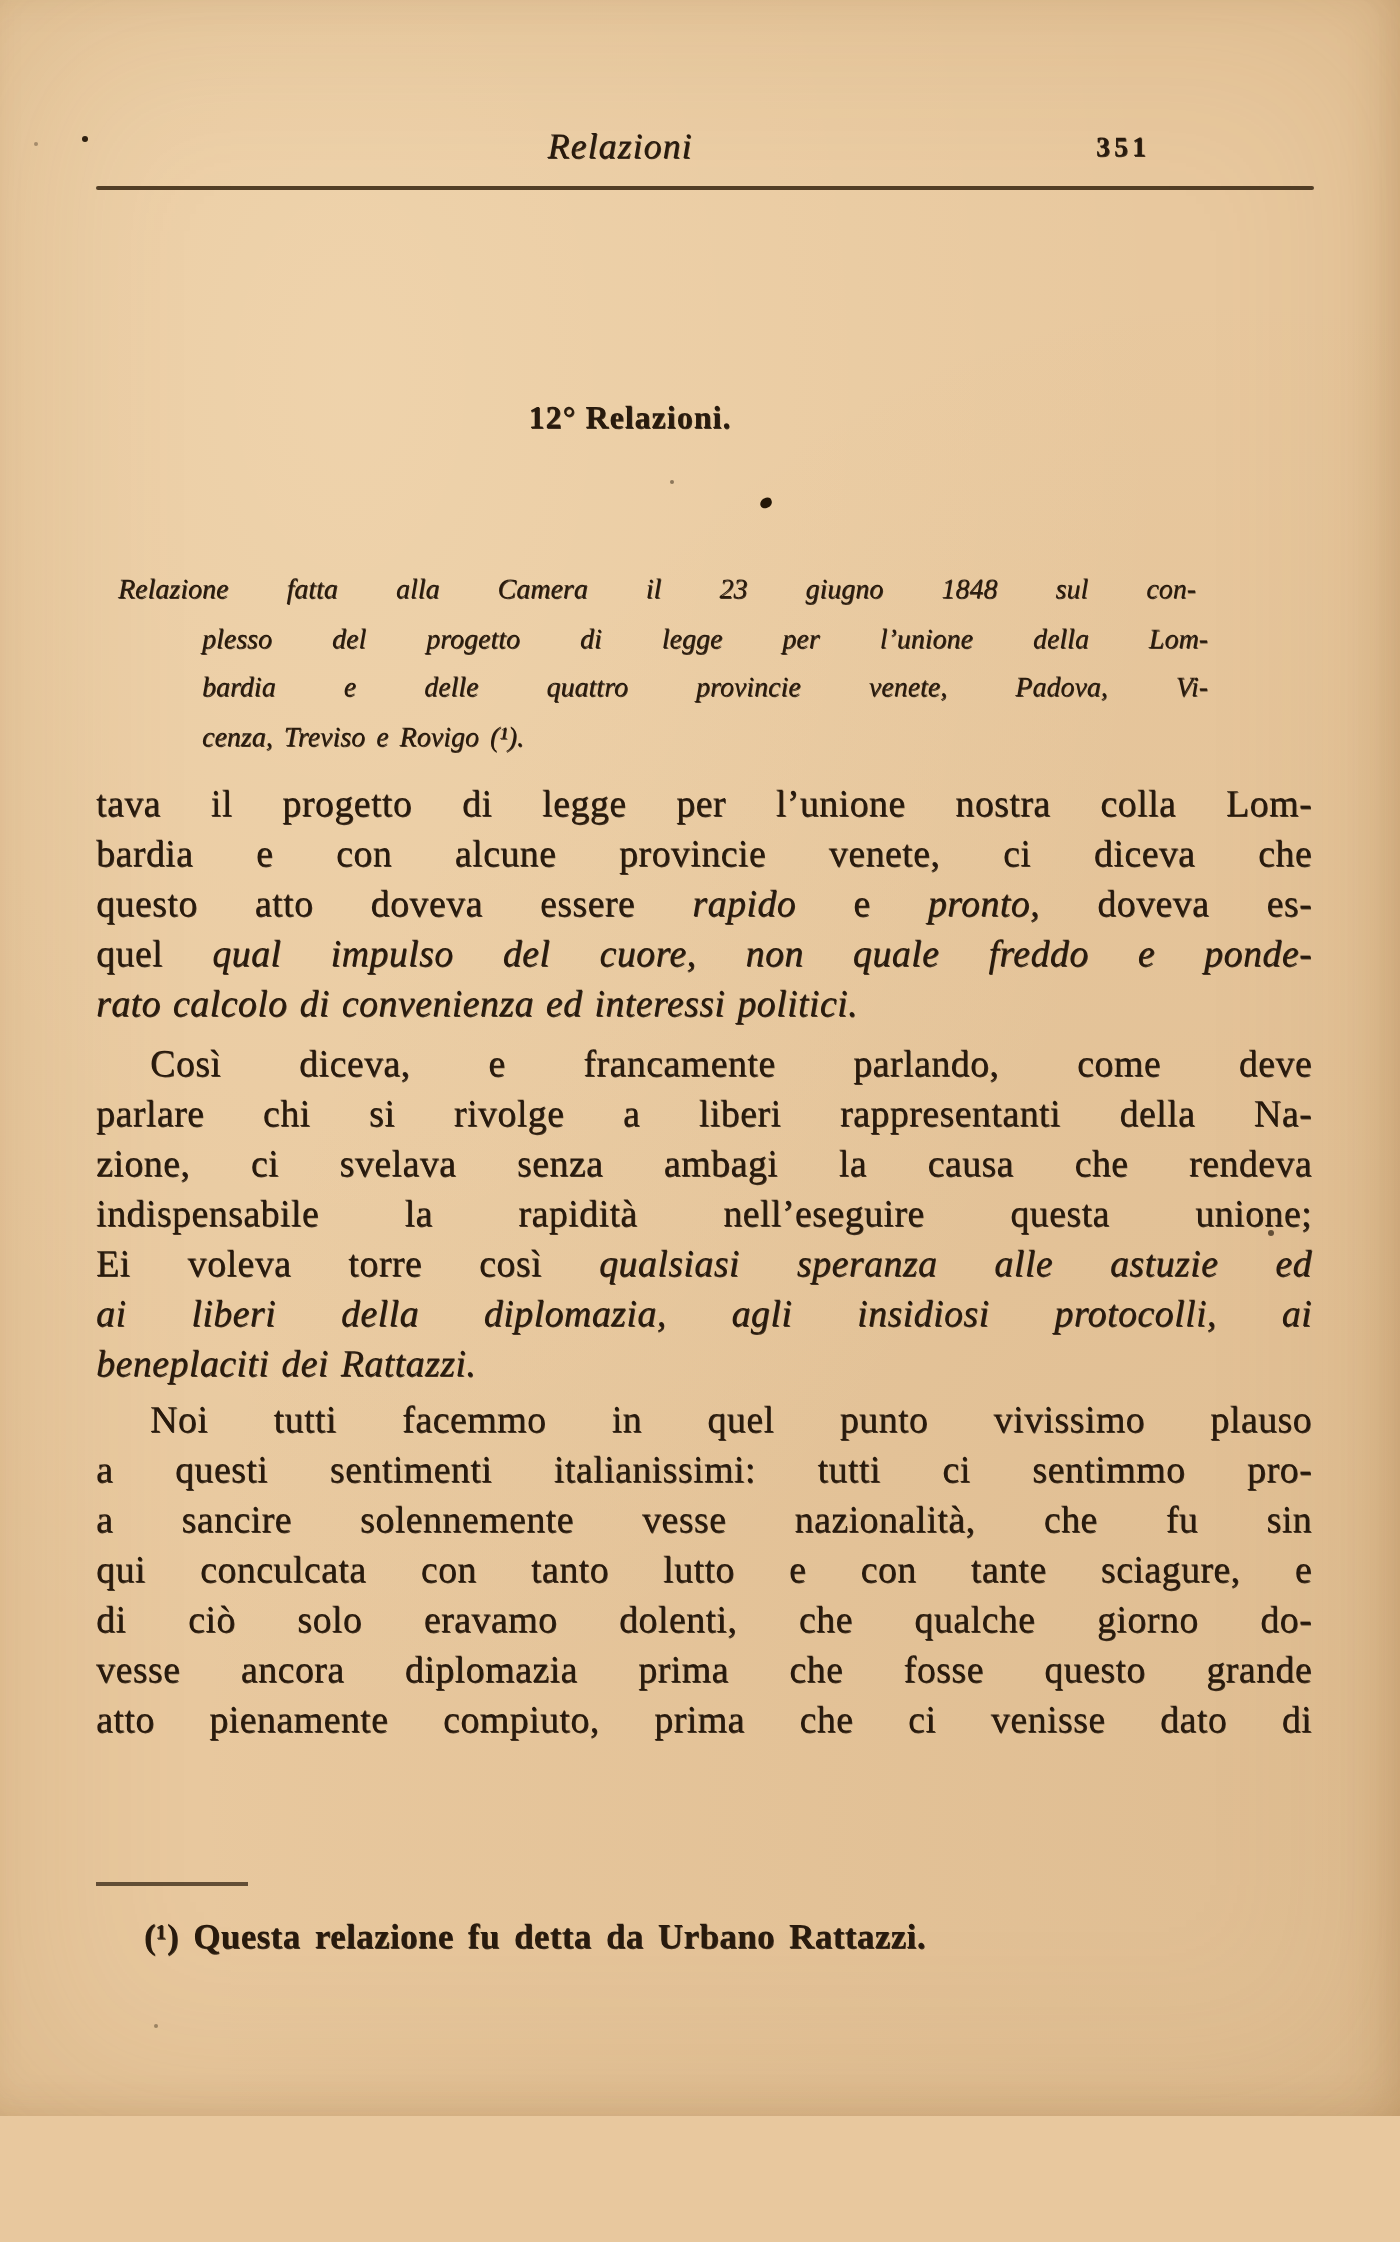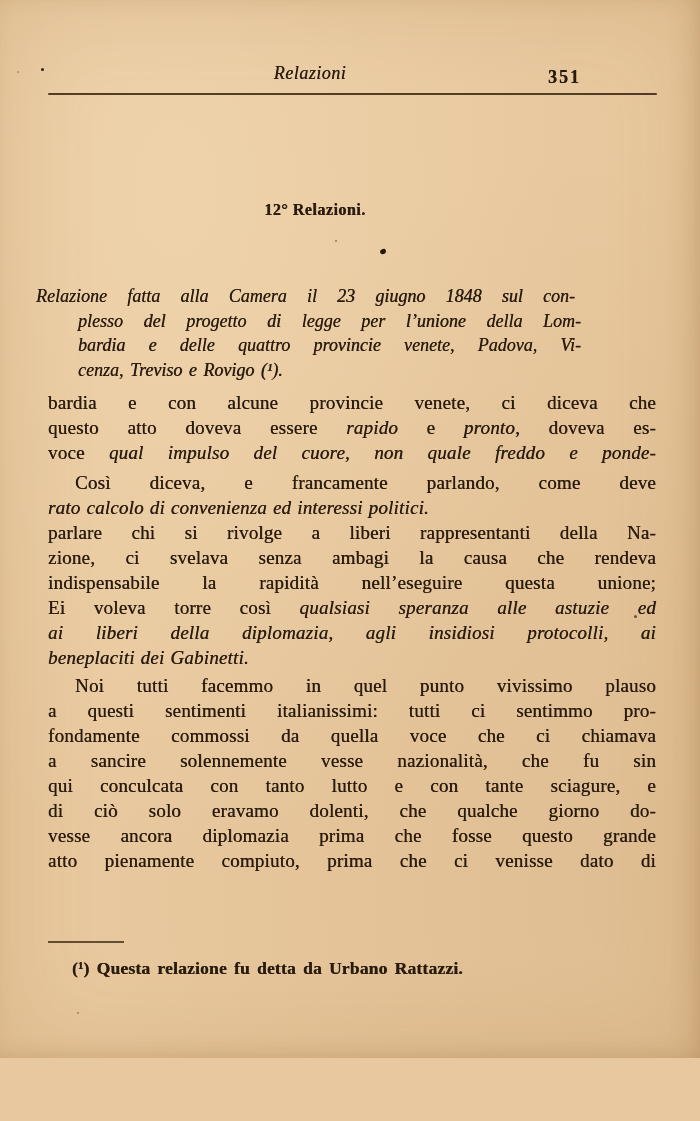--- a/index.html
+++ b/index.html
@@ -15,39 +15,39 @@
                 inset -14px 0 28px -12px rgba(120,75,25,0.22),
                 inset 0 -10px 24px -12px rgba(120,75,25,0.15);
   }
   .inky{ text-shadow:0.35px 0.3px 0 rgba(40,26,13,0.85); }
 
   .running-title{
     position:absolute;top:63px;left:130px;width:360px;text-align:center;
     font-style:italic;font-size:18px;letter-spacing:0.5px;
   }
   .page-number{
-    position:absolute;top:67px;left:548px;font-size:18px;letter-spacing:2px;font-weight:bold;
+    position:absolute;top:67px;left:548px;font-size:14px;letter-spacing:2px;font-weight:bold;
   }
   .header-rule{
     position:absolute;top:93px;left:48px;width:609px;height:2px;
     background:#3c2a14;opacity:0.88;border-radius:1px;
   }
 
   .section-title{
     position:absolute;top:201px;left:135px;width:360px;margin:0;text-align:center;
     font-size:16px;font-weight:bold;letter-spacing:0.5px;
   }
   .ink-blot{
     position:absolute;top:249px;left:380px;width:6px;height:5px;background:#241708;
     border-radius:60% 40% 55% 45%;transform:rotate(-18deg);
   }
 
   .summary{
-    position:absolute;top:284px;left:36px;width:570px;
-    font-style:italic;font-size:18px;line-height:24.5px;word-spacing:2px;
+    position:absolute;top:284px;left:59px;width:570px;
+    font-style:italic;font-size:14px;line-height:24.5px;word-spacing:2px;
   }
   .summary .sline{text-align:justify;text-align-last:justify;}
   .summary .s1{width:539px;}
   .summary .s2{margin-left:42px;width:503px;}
   .summary .slast{text-align-last:left;}
 
   .bodytext{
     position:absolute;top:390px;left:48px;width:608px;
     font-size:19px;line-height:25px;letter-spacing:0.2px;word-spacing:1px;
   }
@@ -97,36 +97,36 @@
   <div class="ink-blot"></div>
 
   <section class="summary inky">
     <div class="sline s1">Relazione fatta alla Camera il 23 giugno 1848 sul con-</div>
     <div class="sline s2">plesso del progetto di legge per l’unione della Lom-</div>
     <div class="sline s2">bardia e delle quattro provincie venete, Padova, Vi-</div>
     <div class="sline s2 slast">cenza, Treviso e Rovigo (¹).</div>
   </section>
 
   <section class="bodytext inky">
+    <div class="bl"><span>tava il progetto di legge per l’unione nostra colla Lom-</span></div>
     <div class="bl"><span>bardia e con alcune provincie venete, ci diceva che</span></div>
     <div class="bl"><span>questo atto doveva essere </span><span class="it">rapido</span><span> e </span><span class="it">pronto,</span><span> doveva es-</span></div>
-    <div class="bl"><span>voce </span><span class="it">qual impulso del cuore, non quale freddo e ponde-</span></div>
+    <div class="bl"><span>quel </span><span class="it">qual impulso del cuore, non quale freddo e ponde-</span></div>
+    <div class="bl lastline"><span class="it">rato calcolo di convenienza ed interessi politici.</span></div>
+
     <div class="bl first p2"><span>Così diceva, e francamente parlando, come deve</span></div>
-
-    <div class="bl lastline"><span class="it">rato calcolo di convenienza ed interessi politici.</span></div>
     <div class="bl"><span>parlare chi si rivolge a liberi rappresentanti della Na-</span></div>
     <div class="bl"><span>zione, ci svelava senza ambagi la causa che rendeva</span></div>
     <div class="bl"><span>indispensabile la rapidità nell’eseguire questa unione;</span></div>
     <div class="bl"><span>Ei voleva torre così </span><span class="it">qualsiasi speranza alle astuzie ed</span></div>
     <div class="bl"><span class="it">ai liberi della diplomazia, agli insidiosi protocolli, ai</span></div>
-    <div class="bl lastline"><span class="it">beneplaciti dei Gabinetti.</span></div>
+    <div class="bl lastline"><span class="it">beneplaciti dei Rattazzi.</span></div>
 
     <div class="bl first p3"><span>Noi tutti facemmo in quel punto vivissimo plauso</span></div>
     <div class="bl"><span>a questi sentimenti italianissimi: tutti ci sentimmo pro-</span></div>
-    <div class="bl"><span>fondamente commossi da quella voce che ci chiamava</span></div>
     <div class="bl"><span>a sancire solennemente vesse nazionalità, che fu sin</span></div>
     <div class="bl"><span>qui conculcata con tanto lutto e con tante sciagure, e</span></div>
     <div class="bl"><span>di ciò solo eravamo dolenti, che qualche giorno do-</span></div>
     <div class="bl"><span>vesse ancora diplomazia prima che fosse questo grande</span></div>
     <div class="bl"><span>atto pienamente compiuto, prima che ci venisse dato di</span></div>
   </section>
 
   <div class="footnote-rule"></div>
   <p class="footnote inky">(¹) Questa relazione fu detta da Urbano Rattazzi.</p>
 

